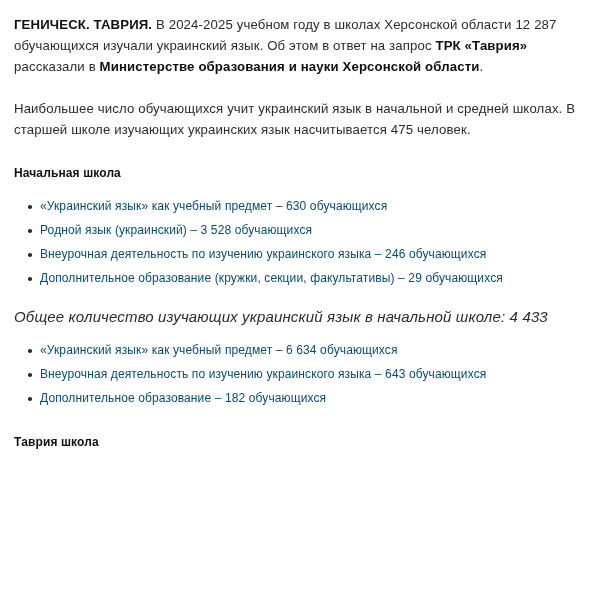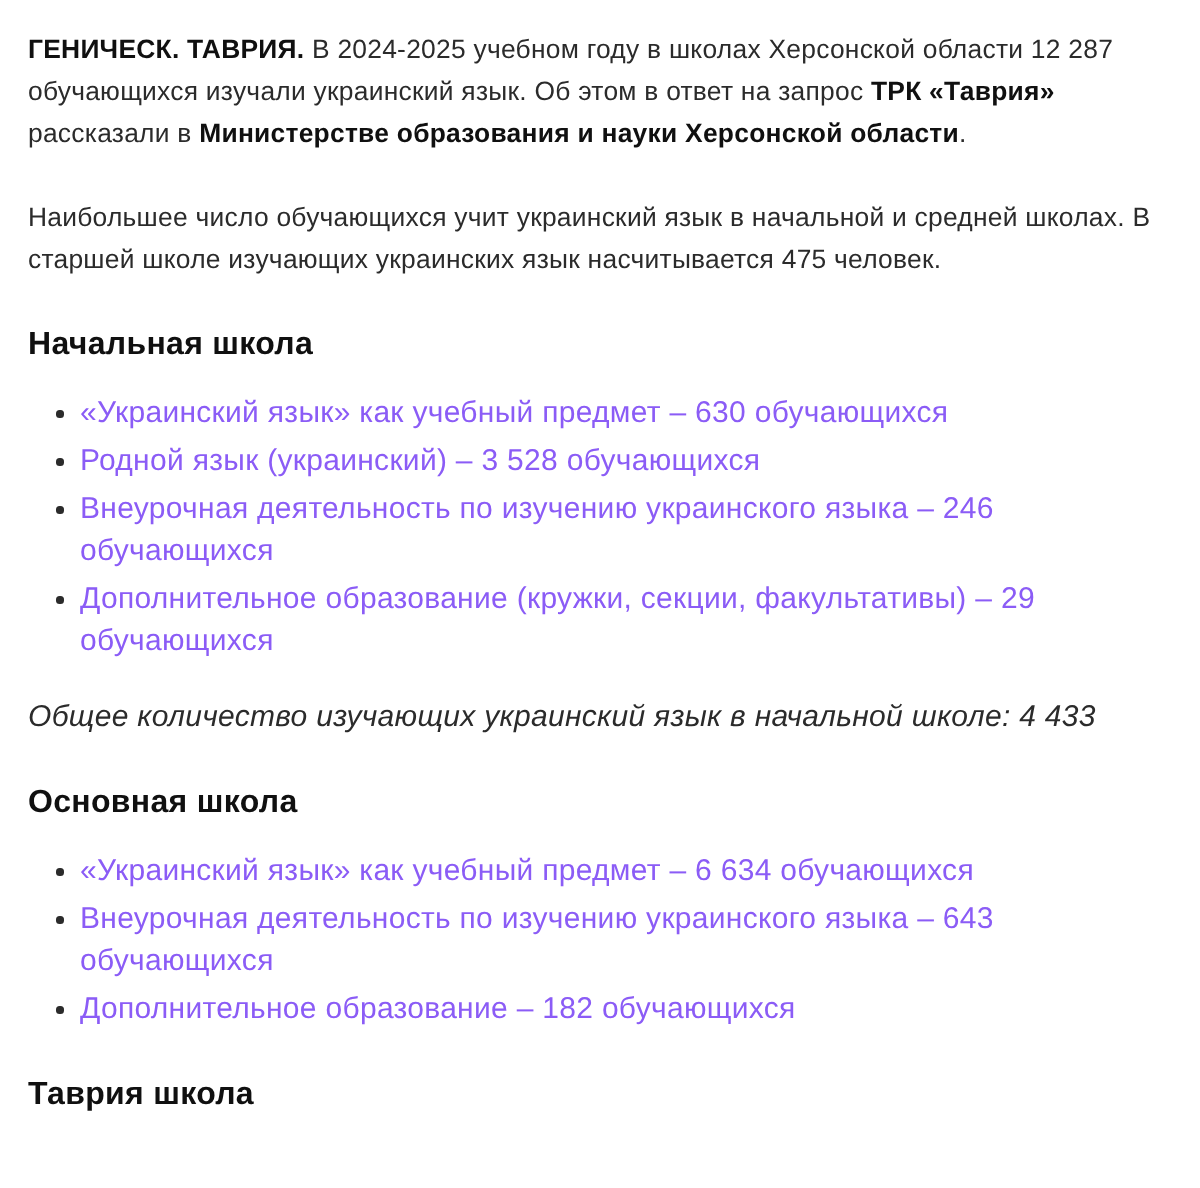--- a/index.html
+++ b/index.html
@@ -34,36 +34,36 @@
   }
   p.intro2 {
     margin-top: 21px;
   }
   b, strong, .b {
     font-weight: 700;
     color: #101010;
   }
   h3.section {
     margin: 23px 0 0 0;
-    font-size: 16px;
+    font-size: 12px;
     line-height: 20px;
     font-weight: 700;
     color: #101010;
     letter-spacing: 0.01em;
   }
   ul.blist {
     margin: 13px 0 0 0;
     padding: 0 0 0 26px;
     list-style: none;
   }
   ul.blist li {
     position: relative;
-    font-size: 15px;
+    font-size: 12px;
     line-height: 21px;
-    color: #8b5cf6;
+    color: #0c4a6e;
     margin: 0 0 3px 0;
     letter-spacing: 0.01em;
   }
   ul.blist li:last-child {
     margin-bottom: 0;
   }
   ul.blist li::before {
     content: "";
     position: absolute;
     left: -12px;
@@ -93,21 +93,20 @@
 
   <h3 class="section">Начальная школа</h3>
   <ul class="blist">
     <li>«Украинский язык» как учебный предмет – 630 обучающихся</li>
     <li>Родной язык (украинский) – 3 528 обучающихся</li>
     <li>Внеурочная деятельность по изучению украинского языка – 246 обучающихся</li>
     <li>Дополнительное образование (кружки, секции, факультативы) – 29 обучающихся</li>
   </ul>
   <p class="summary">Общее количество изучающих украинский язык в начальной школе: 4 433</p>
 
-  <h3 class="section">Основная школа</h3>
   <ul class="blist">
     <li>«Украинский язык» как учебный предмет – 6 634 обучающихся</li>
     <li>Внеурочная деятельность по изучению украинского языка – 643 обучающихся</li>
     <li>Дополнительное образование – 182 обучающихся</li>
   </ul>
 
   <h3 class="section">Таврия школа</h3>
 
 </div>
 

